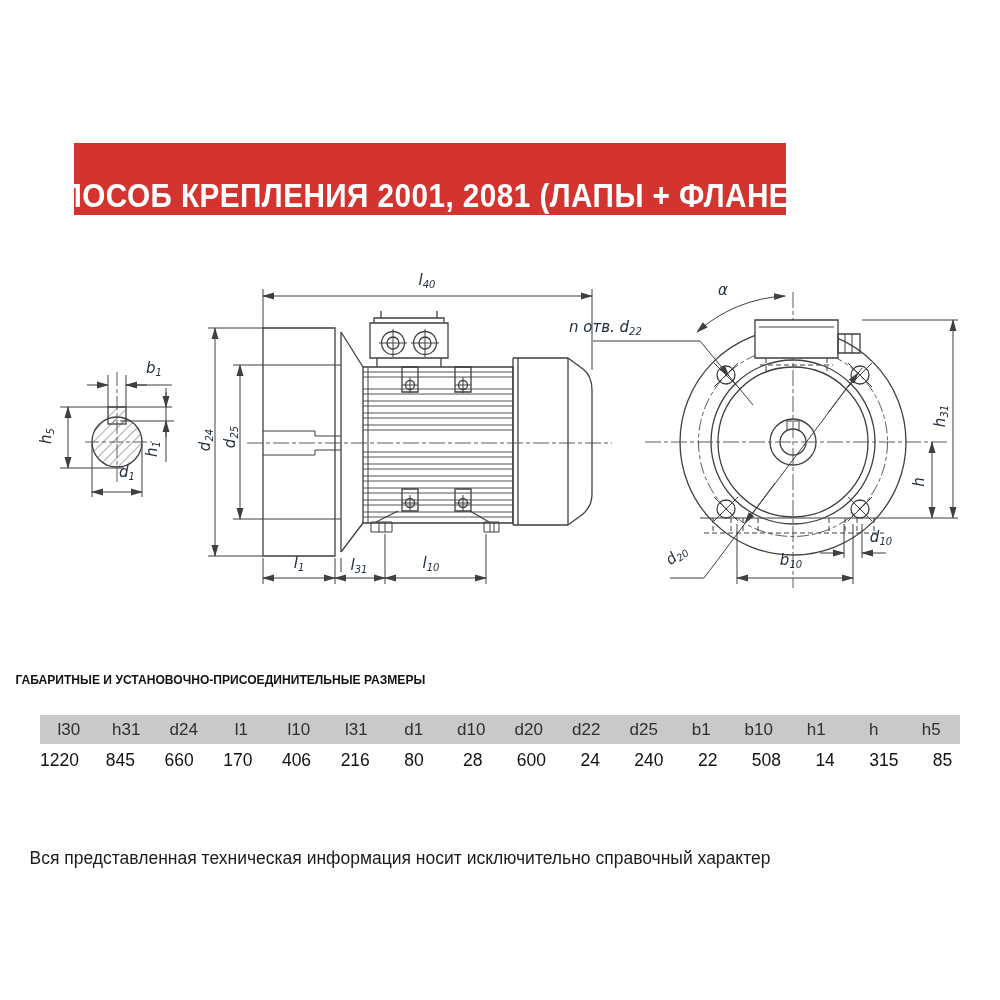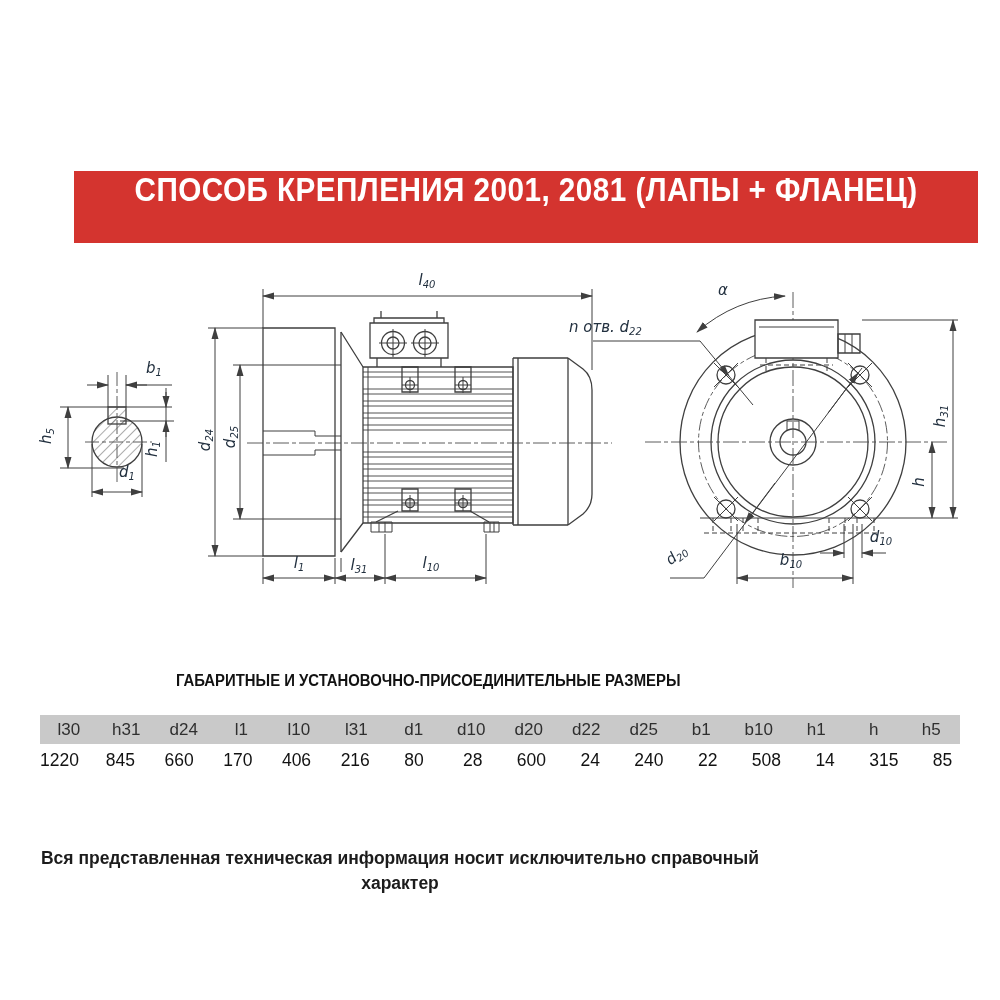--- a/index.html
+++ b/index.html
@@ -1,38 +1,38 @@
 <!DOCTYPE html>
 <html><head>
 <meta charset="utf-8">
 <style>
   html,body{margin:0;padding:0;background:#fff;}
   .page{position:relative;width:1000px;height:1000px;background:#fff;overflow:hidden;
         font-family:"Liberation Sans",sans-serif;}
-  .banner{position:absolute;left:74px;top:143px;width:904px;height:72px;background:#d4342f;
-          display:flex;align-items:flex-start;justify-content:center;margin-top:28px;}
+  .banner{position:absolute;left:74px;top:143px;width:712px;height:72px;background:#d4342f;
+          display:flex;align-items:flex-end;justify-content:center;}
   .banner-text{color:#ffffff;font-weight:bold;font-size:33px;white-space:nowrap;
                transform:scaleX(.9);letter-spacing:.5px;}
   svg.draw{position:absolute;left:0;top:0;}
   .dim{position:absolute;font-family:"DejaVu Sans",sans-serif;font-style:italic;color:#22303f;
        font-size:15px;line-height:1;white-space:nowrap;transform:translate(-50%,-50%);z-index:3;}
   .dim sub{font-size:10px;vertical-align:-3px;font-style:italic;}
   .dim.rot{transform:translate(-50%,-50%) rotate(-90deg);}
   .dim.rot38{transform:translate(-50%,-50%) rotate(-38deg);}
   .dim.left{transform:translate(0,-50%);}
-  .section-title{position:absolute;left:0;top:672px;width:857px;text-align:center;
-                 font-weight:bold;font-size:16px;color:#121212;}
+  .section-title{position:absolute;left:0;top:672px;width:857px;text-align:left;
+                 font-weight:bold;font-size:13px;color:#121212;}
   .section-title span{display:inline-block;transform:scaleX(.93);white-space:nowrap;}
   .dims-table{position:absolute;left:40px;top:715px;width:920px;}
   .thead{display:flex;background:#c9c9c9;height:29px;align-items:center;}
   .tvals{display:flex;height:32px;align-items:center;gap:24px;}
   .cell{flex:1;text-align:center;font-size:17px;color:#2f2f2f;}
   .tvals .cell{font-size:17.5px;color:#121212;}
   .footer{position:absolute;left:0;top:846px;width:800px;text-align:center;
-          font-size:17.5px;color:#1c1c1c;line-height:25px;font-weight:bold;}
+          font-size:17.5px;color:#1c1c1c;line-height:25px;}
 </style>
 </head>
 <body>
 
 <div class="page">
 
   <div class="banner">
     <div class="banner-text">СПОСОБ КРЕПЛЕНИЯ 2001, 2081 (ЛАПЫ + ФЛАНЕЦ)</div>
   </div>
 

